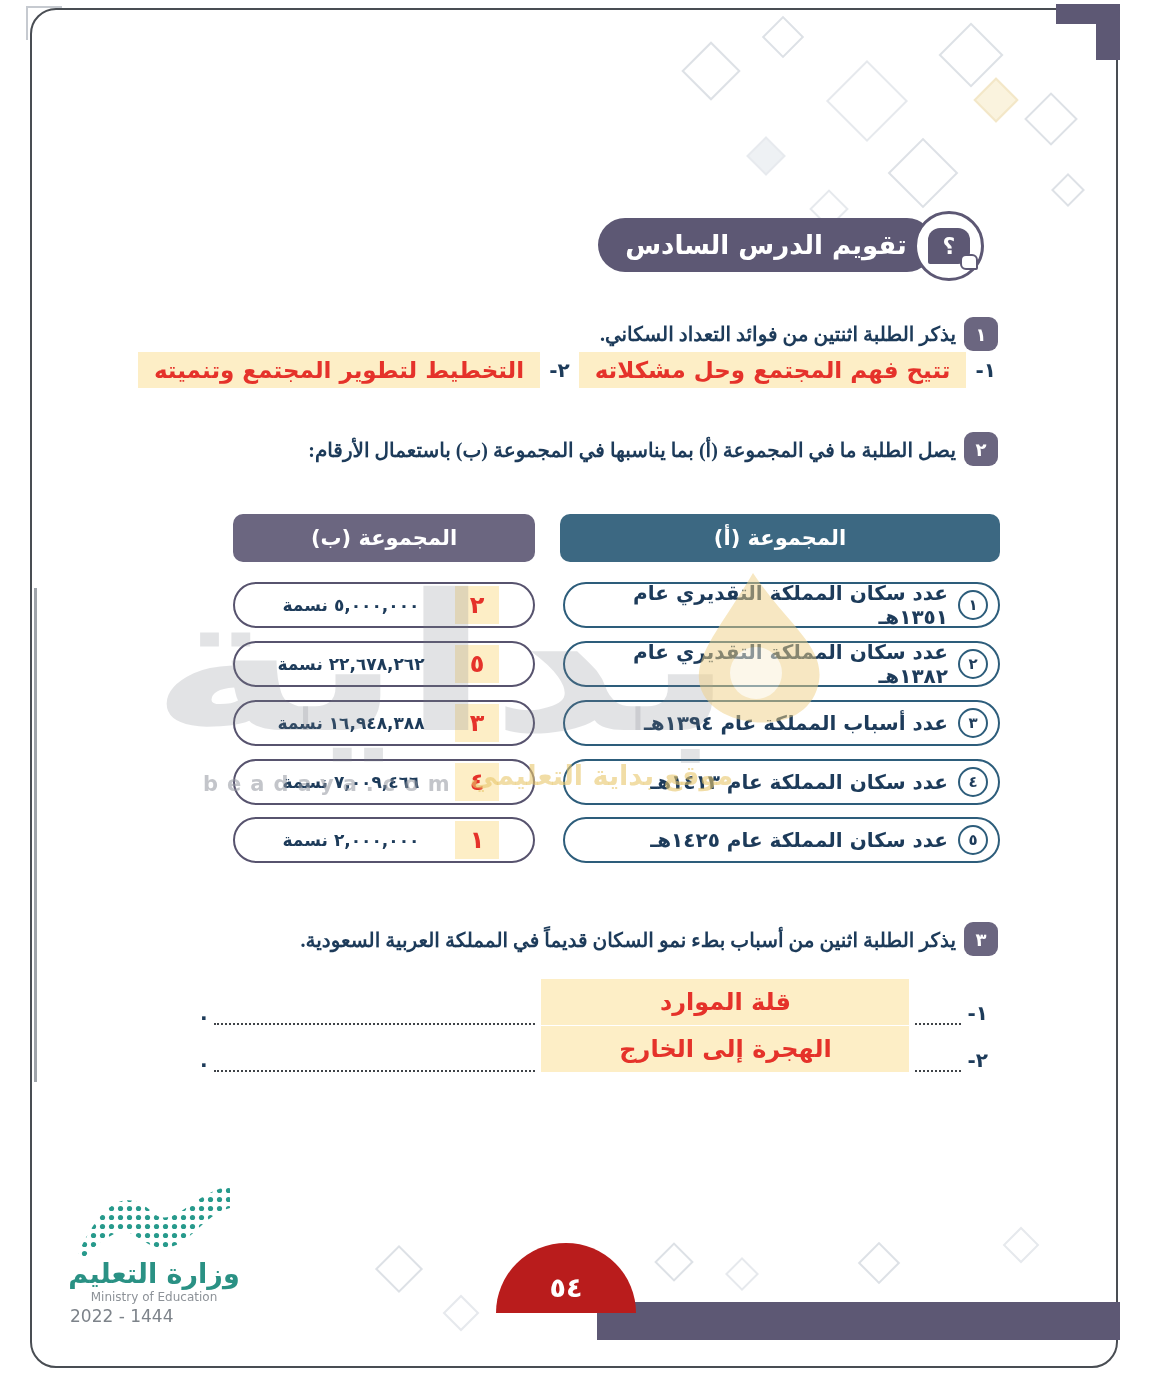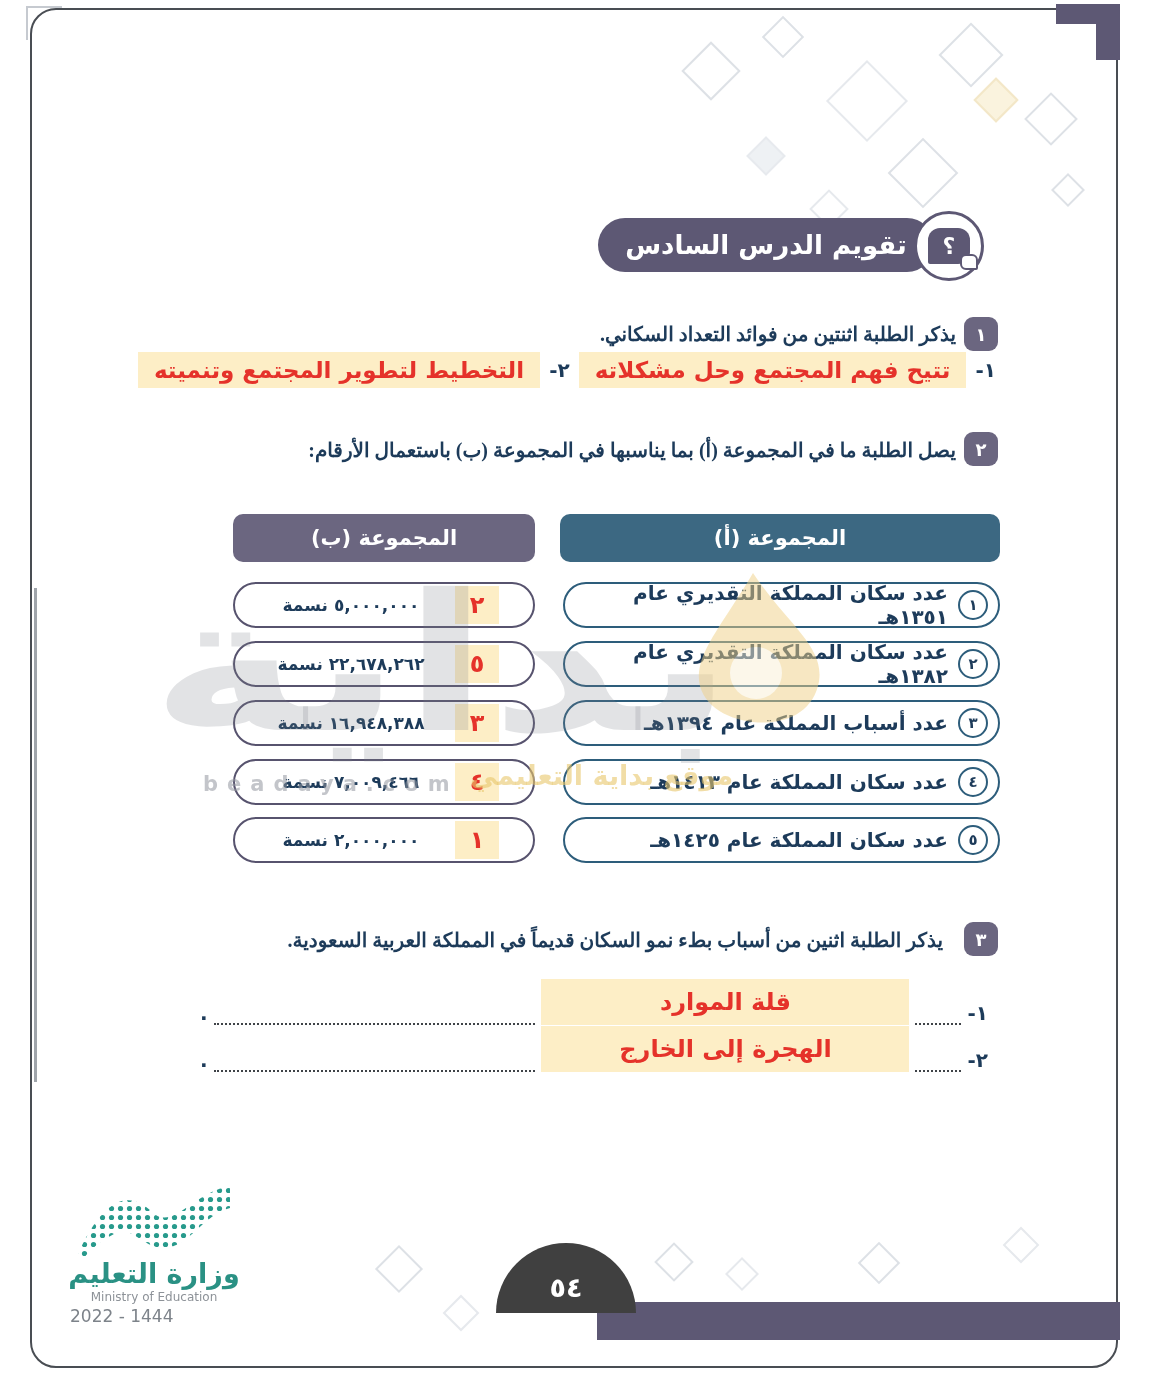--- a/index.html
+++ b/index.html
@@ -91,21 +91,21 @@
   
   .accent-line { position:absolute; left:34px; top:588px; width:3px; height:494px; background:#a0a5ab; z-index:1; }
   .moe-logo { position:absolute; left:72px; top:1178px; z-index:3; }
   .moe-word { position:absolute; left:66px; top:1258px; width:176px; text-align:center; direction:rtl;
               font-weight:bold; font-size:27px; color:#2a9184; z-index:3; }
   .moe-en   { position:absolute; left:66px; top:1290px; width:176px; text-align:center;
               font-size:12px; color:#8d9298; z-index:3; }
   .moe-year { position:absolute; left:70px; top:1306px; font-size:17px; color:#7d838a; z-index:3; }
 
   .footer-bar { position:absolute; left:597px; top:1302px; width:523px; height:38px; background:#5d5874; z-index:2; }
-  .page-tab { position:absolute; left:496px; top:1243px; width:140px; height:70px; background:#404040;
+  .page-tab { position:absolute; left:496px; top:1243px; width:140px; height:70px; background:#b91c1c;
               border-radius:70px 70px 0 0; z-index:3; display:flex; align-items:flex-end; justify-content:center; }
   .page-tab span { color:#ffffff; font-weight:bold; font-size:27px; padding-bottom:10px; }
 </style>
 </head>
 <body>
 
 <div class="page">
 
   <div class="frame"></div>
   <div class="corner-tl-h"></div>
@@ -199,21 +199,21 @@
     <span class="chip">٤</span>
   </div>
   <div class="pillB r5">
     <span class="val">٢,٠٠٠,٠٠٠ نسمة</span>
     <span class="chip">١</span>
   </div>
 
   <div class="q-badge" style="left:964px;top:922px;">
     <span>٣</span>
   </div>
-  <div class="q-text" style="right:209px;top:928px;">يذكر الطلبة اثنين من أسباب بطء نمو السكان قديماً في المملكة العربية السعودية.</div>
+  <div class="q-text" style="right:196px;top:928px;">يذكر الطلبة اثنين من أسباب بطء نمو السكان قديماً في المملكة العربية السعودية.</div>
 
   <div class="q3-line" style="top:983px;">
     <span class="ans-prefix">١-</span>
     <span class="dots-s"></span>
     <span class="q3chip">قلة الموارد</span>
     <span class="dots-l"></span>
     <span class="period">.</span>
   </div>
   <div class="q3-line" style="top:1030px;">
     <span class="ans-prefix">٢-</span>

